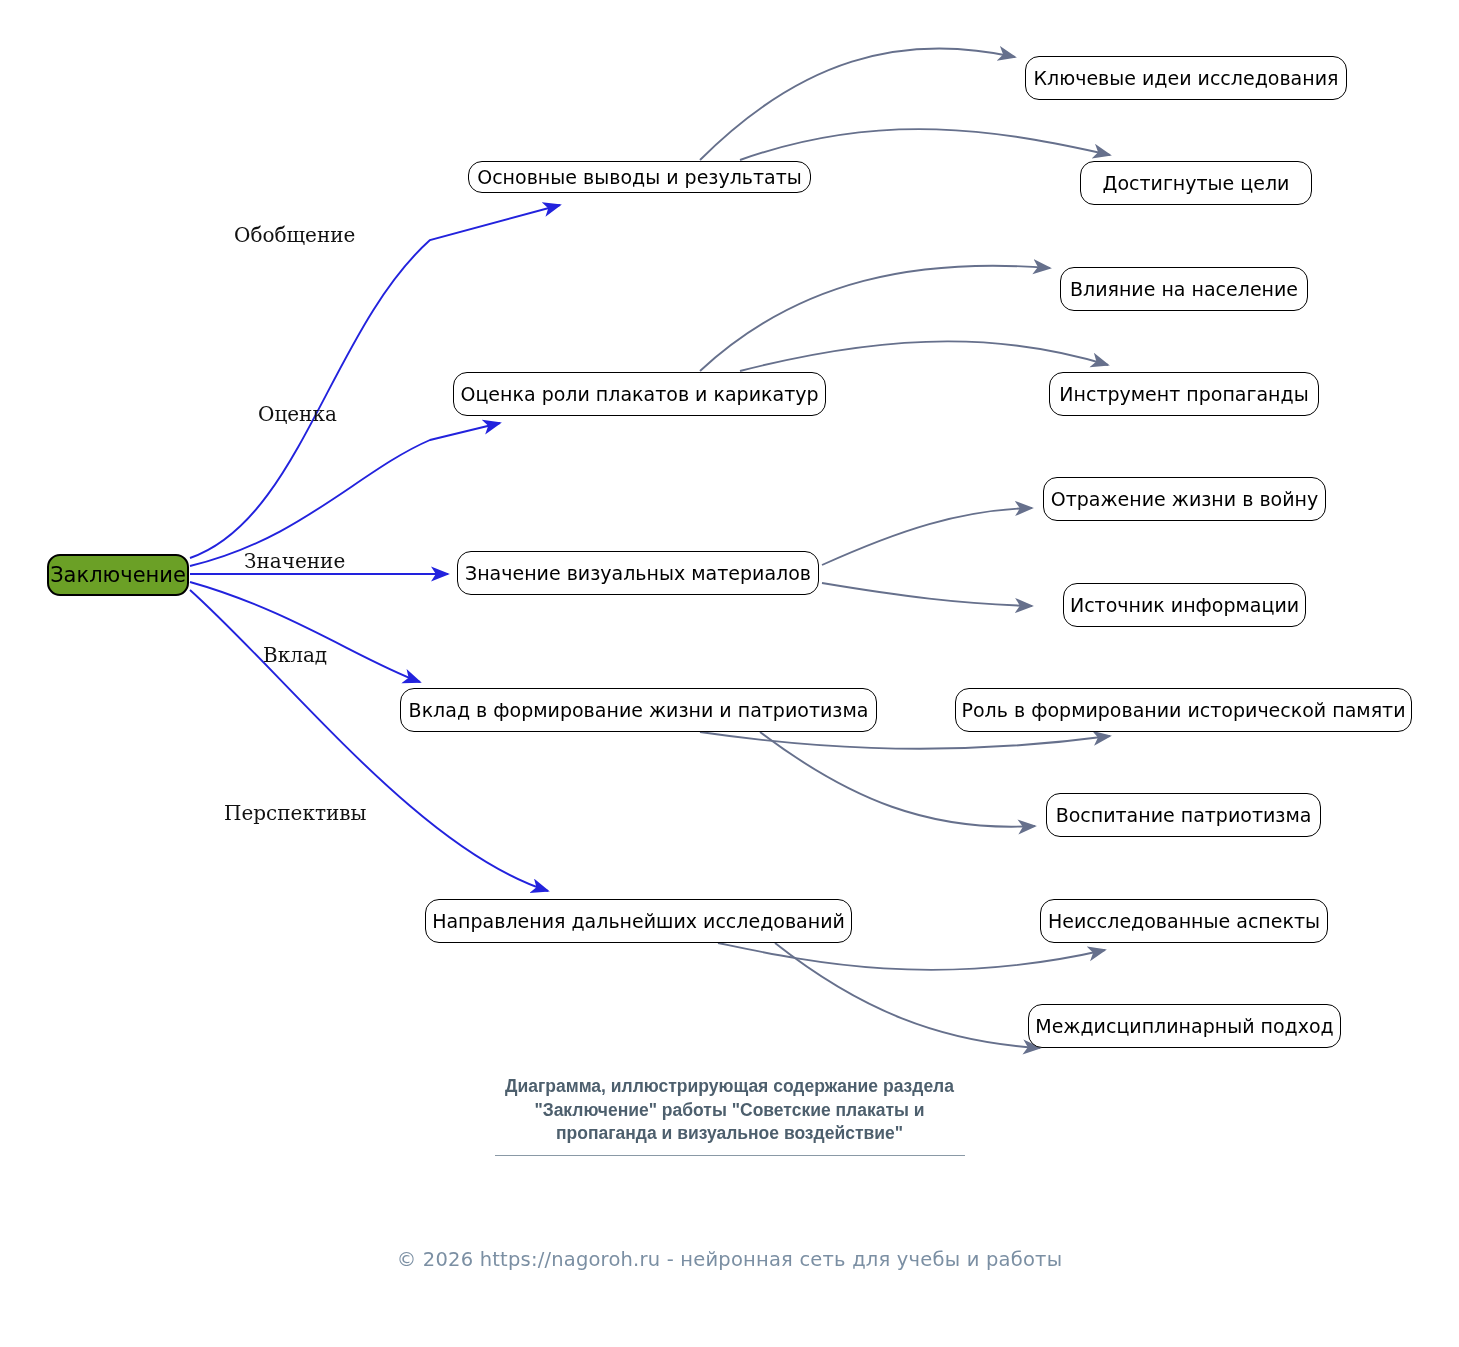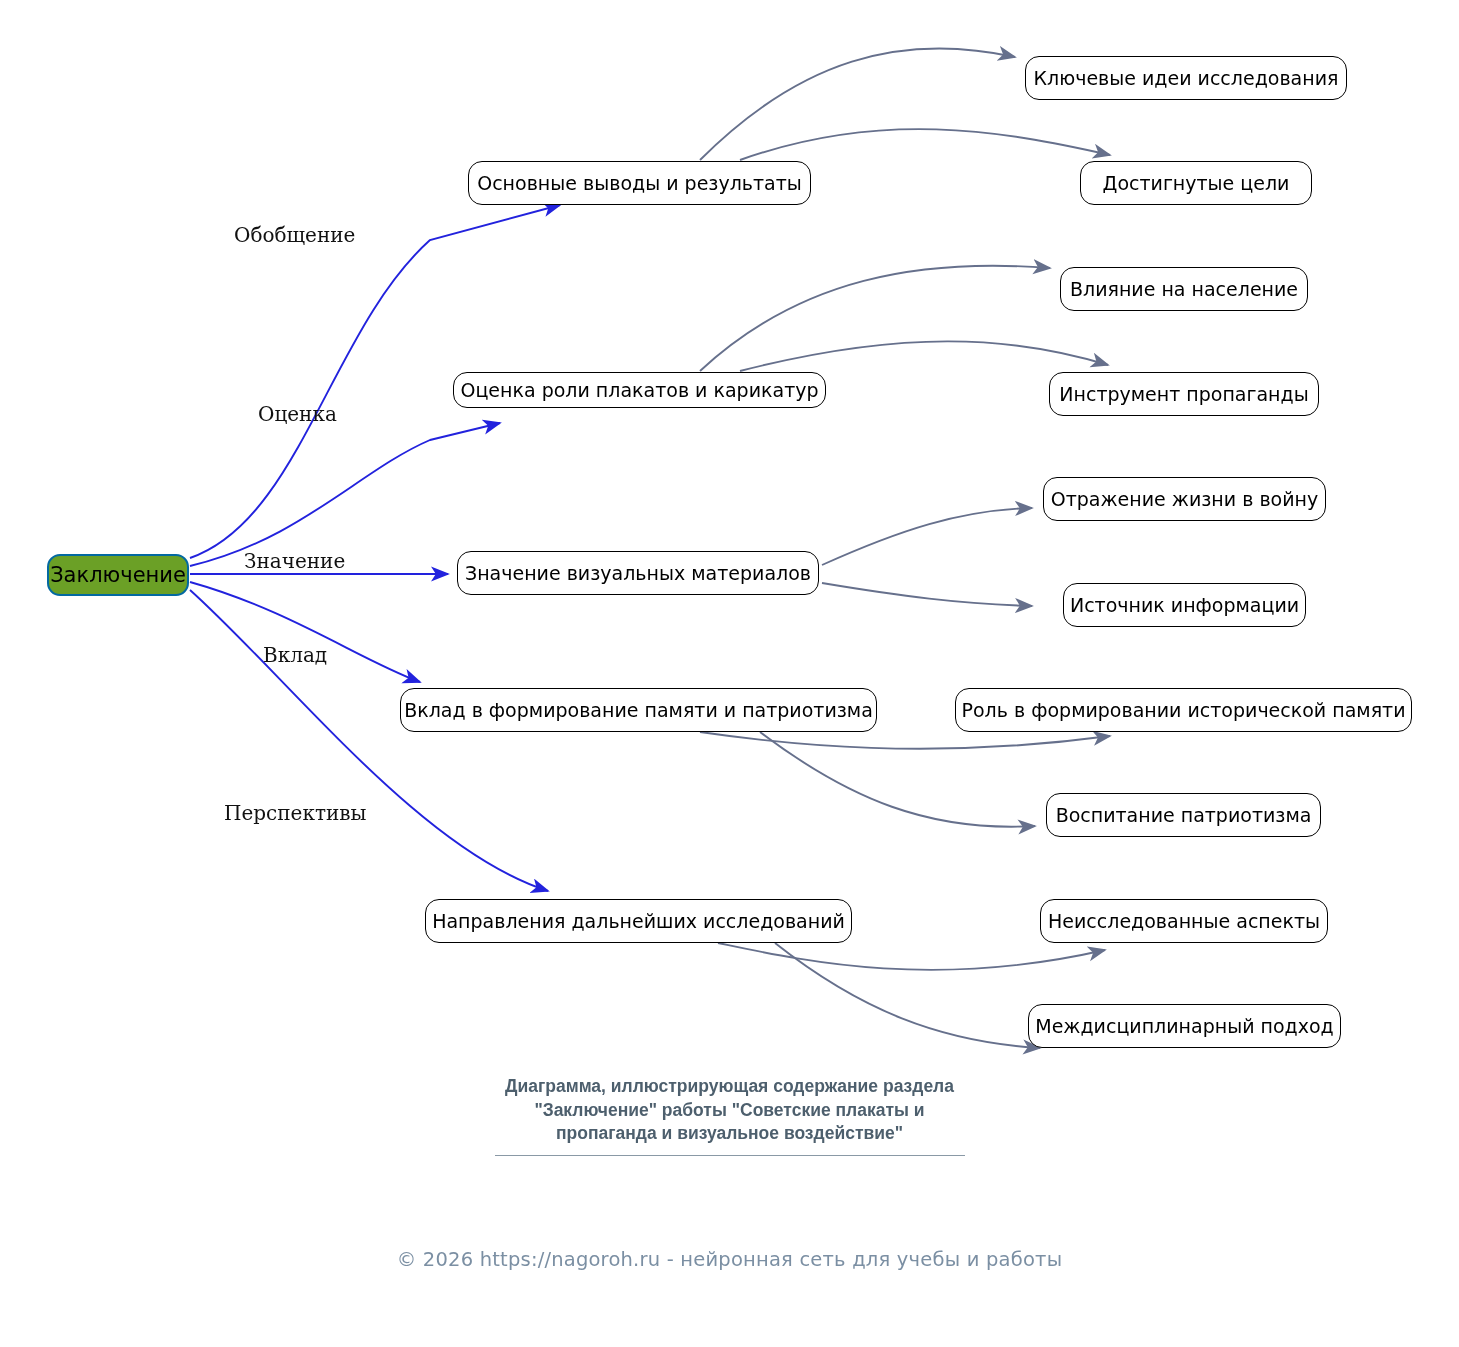--- a/index.html
+++ b/index.html
@@ -36,21 +36,21 @@
     color: #000000;
     font-family: "DejaVu Sans", sans-serif;
     font-size: 19px;
     line-height: 1;
     white-space: nowrap;
     padding: 0 16px;
     z-index: 5;
   }
   .node.root {
     background: #6ba026;
-    border: 2px solid #0369a1;
+    border: 2px solid #000000;
     border-radius: 13px;
     font-size: 21px;
   }
   .edge-label {
     position: absolute;
     font-family: "DejaVu Serif", serif;
     font-size: 20px;
     color: #111111;
     white-space: nowrap;
     z-index: 6;
@@ -116,33 +116,33 @@
       <path d="M 822,583 C 900,596 960,604 1032,606"></path>
       <path d="M 700,732 C 790,745 930,760 1110,736"></path>
       <path d="M 760,732 C 850,800 930,832 1035,826"></path>
       <path d="M 718,943 C 800,960 930,990 1105,950"></path>
       <path d="M 775,943 C 860,1010 940,1042 1040,1048"></path>
     </g>
   </svg>
 
   <div class="node root" style="left:47px; top:554px; width:142px; height:42px;">Заключение</div>
 
-  <div class="node" style="left:468px; top:161px; width:343px; height:44px;">Основные выводы и результаты</div>
+  <div class="node" style="left:468px; top:161px; width:343px; height:32px;">Основные выводы и результаты</div>
   <div class="node" style="left:1025px; top:56px; width:322px; height:44px;">Ключевые идеи исследования</div>
   <div class="node" style="left:1080px; top:161px; width:232px; height:44px;">Достигнутые цели</div>
 
-  <div class="node" style="left:453px; top:372px; width:373px; height:36px;">Оценка роли плакатов и карикатур</div>
+  <div class="node" style="left:453px; top:372px; width:373px; height:44px;">Оценка роли плакатов и карикатур</div>
   <div class="node" style="left:1060px; top:267px; width:248px; height:44px;">Влияние на население</div>
   <div class="node" style="left:1049px; top:372px; width:270px; height:44px;">Инструмент пропаганды</div>
 
   <div class="node" style="left:457px; top:551px; width:362px; height:44px;">Значение визуальных материалов</div>
   <div class="node" style="left:1043px; top:477px; width:283px; height:44px;">Отражение жизни в войну</div>
   <div class="node" style="left:1063px; top:583px; width:243px; height:44px;">Источник информации</div>
 
-  <div class="node" style="left:400px; top:688px; width:477px; height:44px;">Вклад в формирование памяти и патриотизма</div>
+  <div class="node" style="left:400px; top:688px; width:477px; height:44px;">Вклад в формирование жизни и патриотизма</div>
   <div class="node" style="left:955px; top:688px; width:457px; height:44px;">Роль в формировании исторической памяти</div>
   <div class="node" style="left:1046px; top:793px; width:275px; height:44px;">Воспитание патриотизма</div>
 
   <div class="node" style="left:425px; top:899px; width:427px; height:44px;">Направления дальнейших исследований</div>
   <div class="node" style="left:1040px; top:899px; width:288px; height:44px;">Неисследованные аспекты</div>
   <div class="node" style="left:1028px; top:1004px; width:313px; height:44px;">Междисциплинарный подход</div>
 
   <div class="edge-label" style="left:234px; top:223px;">Обобщение</div>
   <div class="edge-label" style="left:258px; top:402px;">Оценка</div>
   <div class="edge-label" style="left:244px; top:549px;">Значение</div>

